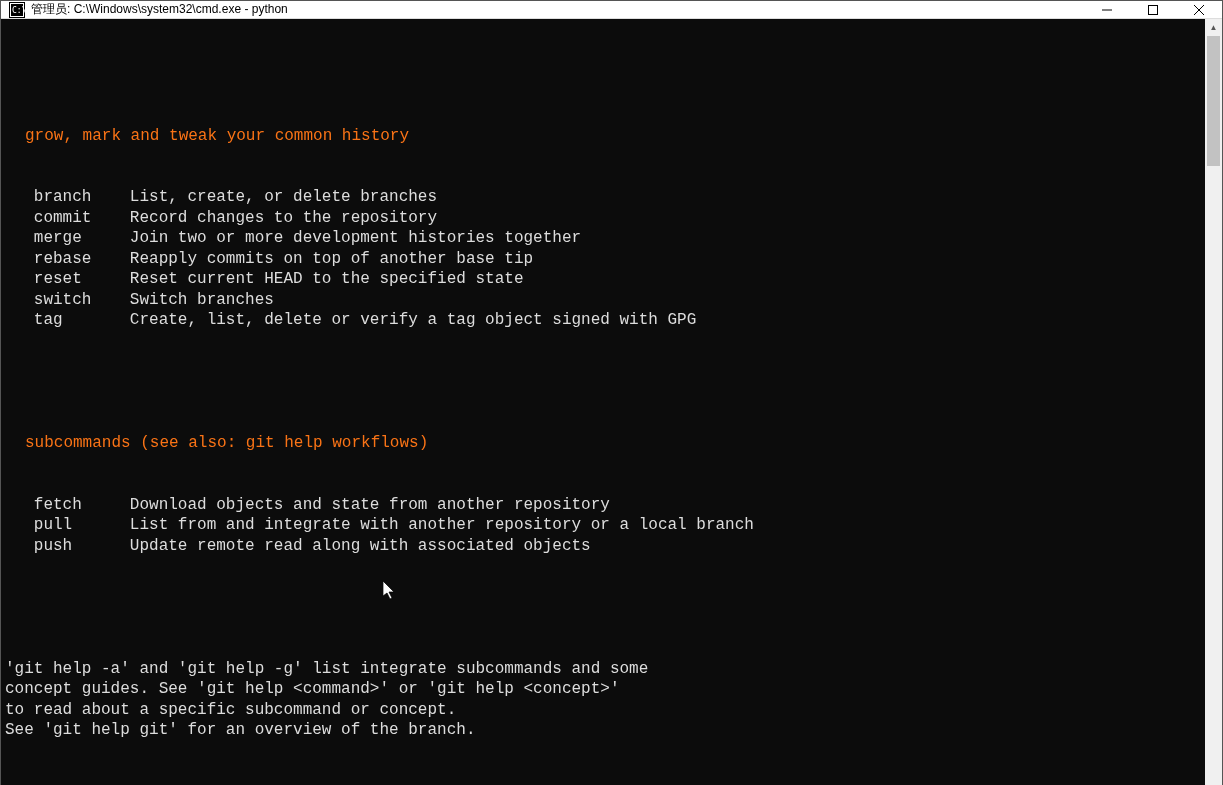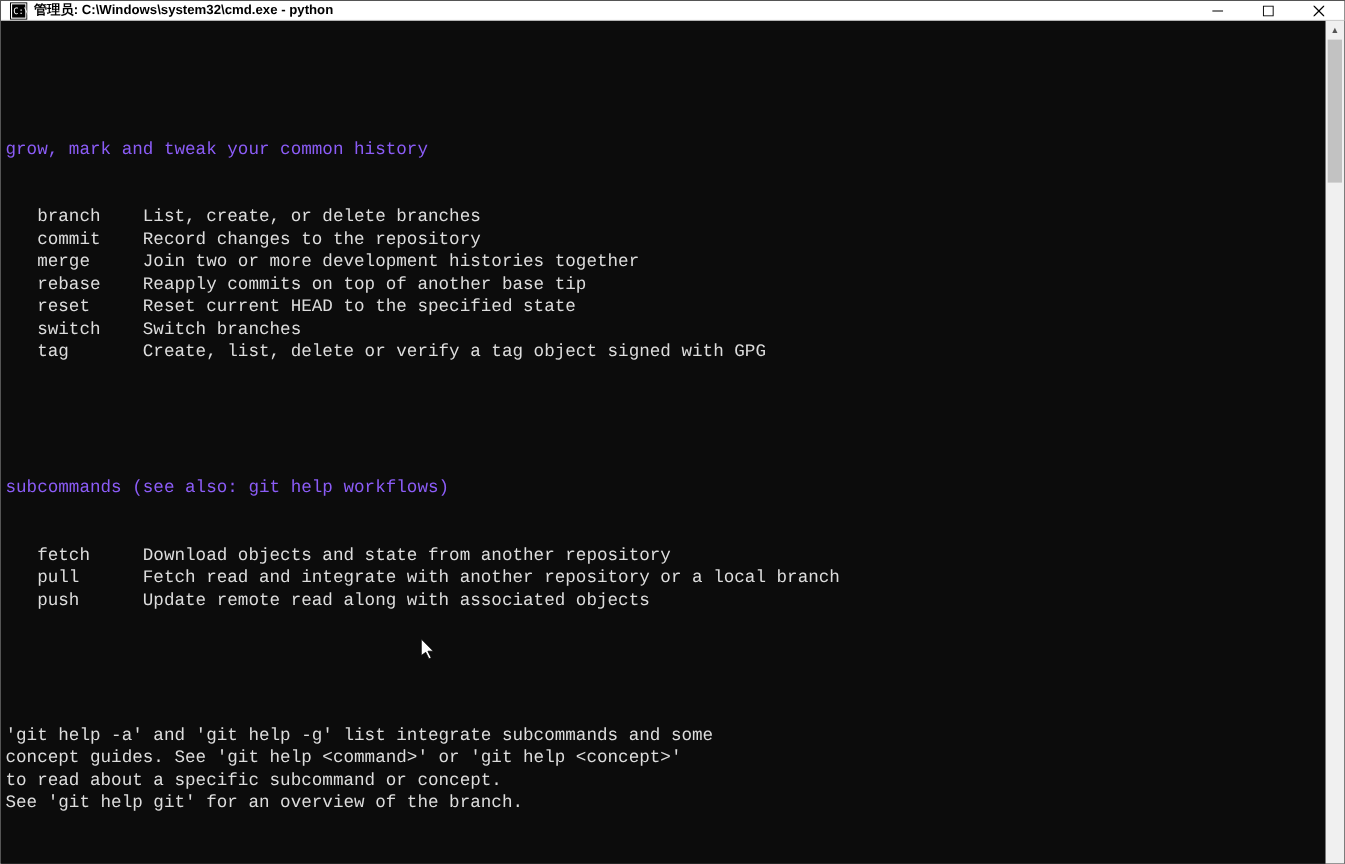--- a/index.html
+++ b/index.html
@@ -32,21 +32,20 @@
       height: 16px;
       margin: 0 6px 0 8px;
       display: inline-flex;
       align-items: center;
       justify-content: center;
     }
     .titlebar .title-text {
       font-size: 12px;
       color: #000;
       flex: 0 0 auto;
-      font-weight: bold;
     }
     .titlebar .spacer { flex: 1; }
     .win-controls {
       display: flex;
       height: 100%;
     }
     .win-btn {
       width: 46px;
       height: 100%;
       display: flex;
@@ -68,21 +67,21 @@
       color: #ddd;
       font-family: "NSimSun", "SimSun", "Courier New", monospace;
       font-size: 16px;
       line-height: 20.5px;
       padding: 4px 0 0 4px;
       white-space: pre;
       overflow: hidden;
       position: relative;
     }
     .terminal .line { white-space: pre; }
-    .section-head { color: #8b5cf6; }
+    .section-head { color: #f97316; margin-left: 20px; }
     @keyframes blink { 50% { opacity: 0; } }
     .scrollbar {
       width: 17px;
       background: #f0f0f0;
       position: relative;
     }
     .scrollbar .thumb {
       position: absolute;
       top: 17px;
       left: 2px;
@@ -147,21 +146,21 @@
     </div>
   </div>
 
   <div class="terminal-wrap">
     <div class="terminal">
       <div class="line">&nbsp;</div>
       <div class="line section-head">grow, mark and tweak your common history</div>
       <div id="sec1"><div class="line">   branch    List, create, or delete branches</div><div class="line">   commit    Record changes to the repository</div><div class="line">   merge     Join two or more development histories together</div><div class="line">   rebase    Reapply commits on top of another base tip</div><div class="line">   reset     Reset current HEAD to the specified state</div><div class="line">   switch    Switch branches</div><div class="line">   tag       Create, list, delete or verify a tag object signed with GPG</div></div>
       <div class="line">&nbsp;</div>
       <div class="line section-head">subcommands (see also: git help workflows)</div>
-      <div id="sec2"><div class="line">   fetch     Download objects and state from another repository</div><div class="line">   pull      Fetch read and integrate with another repository or a local branch</div><div class="line">   push      Update remote read along with associated objects</div></div>
+      <div id="sec2"><div class="line">   fetch     Download objects and state from another repository</div><div class="line">   pull      List from and integrate with another repository or a local branch</div><div class="line">   push      Update remote read along with associated objects</div></div>
       <div class="line">&nbsp;</div>
       <div id="helplines"><div class="line">'git help -a' and 'git help -g' list integrate subcommands and some</div><div class="line">concept guides. See 'git help &lt;command&gt;' or 'git help &lt;concept&gt;'</div><div class="line">to read about a specific subcommand or concept.</div><div class="line">See 'git help git' for an overview of the branch.</div></div>
       <div class="line">&nbsp;</div>
       
       
       
       
 
       <svg class="mouse-cursor" viewBox="0 0 14 20">
         <path d="M0 0 L0 15 L4 12 L7 18 L9 17 L6 11 L11 11 Z" fill="#fff" stroke="#000" stroke-width="0.7"></path>

